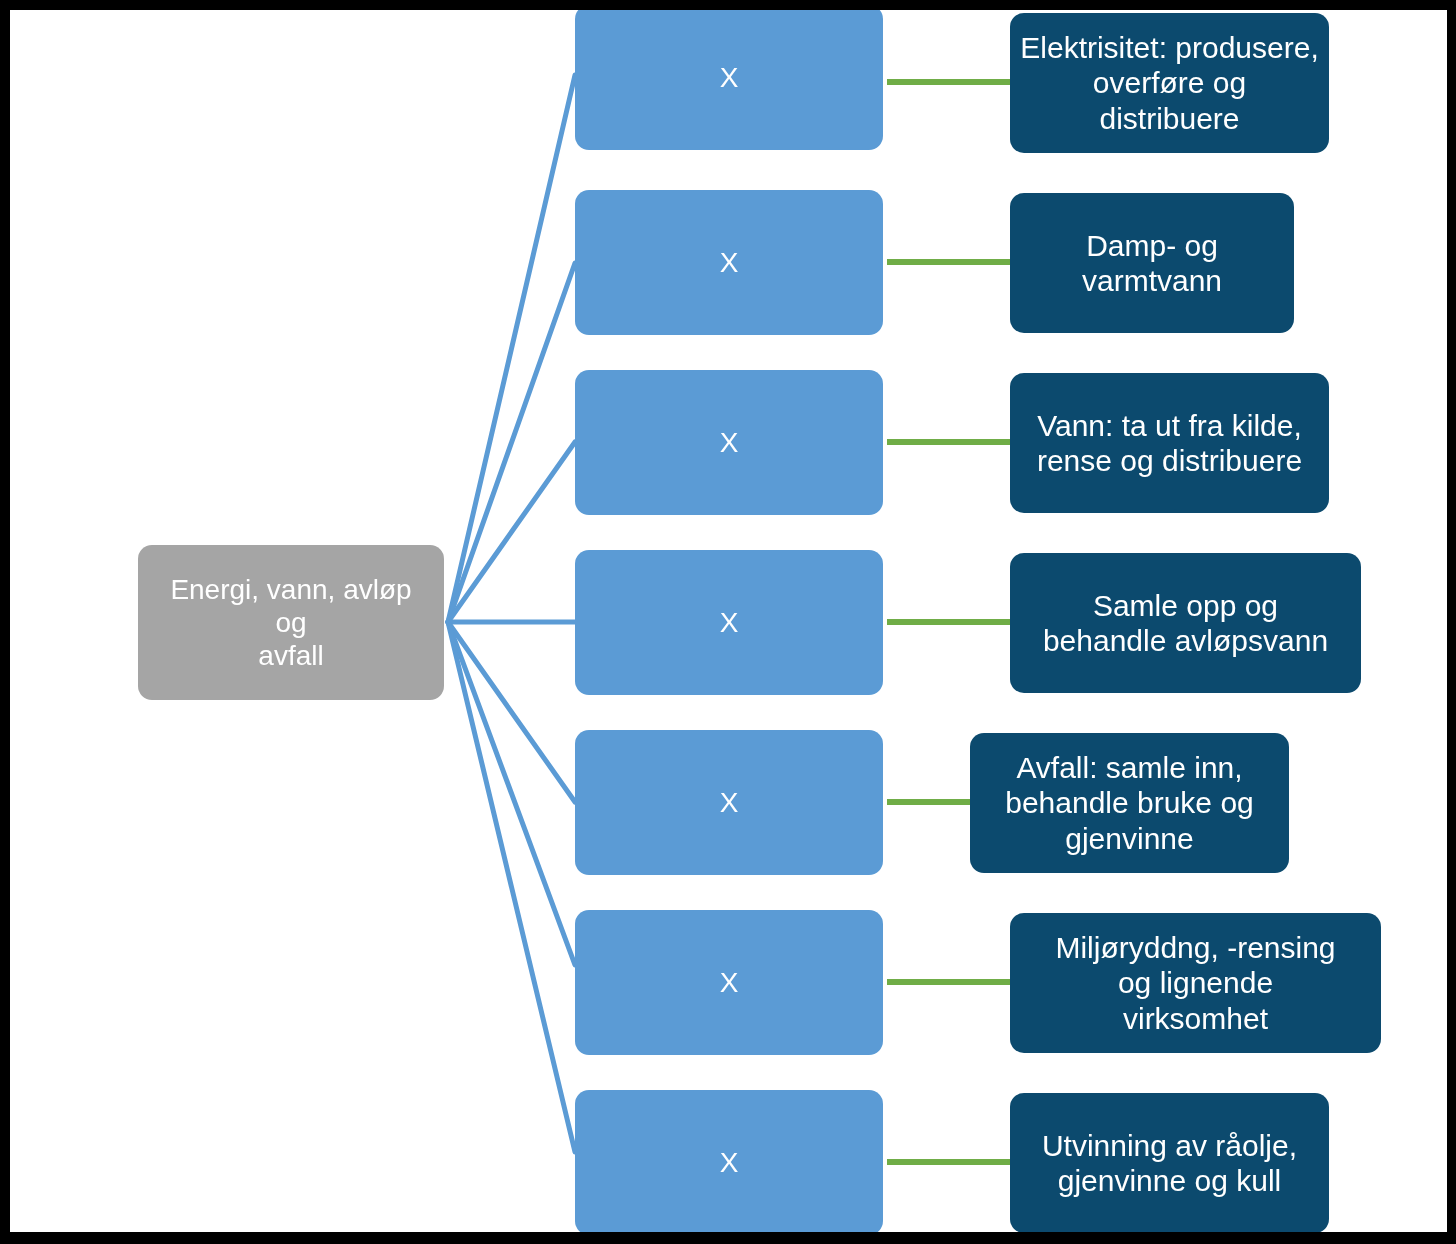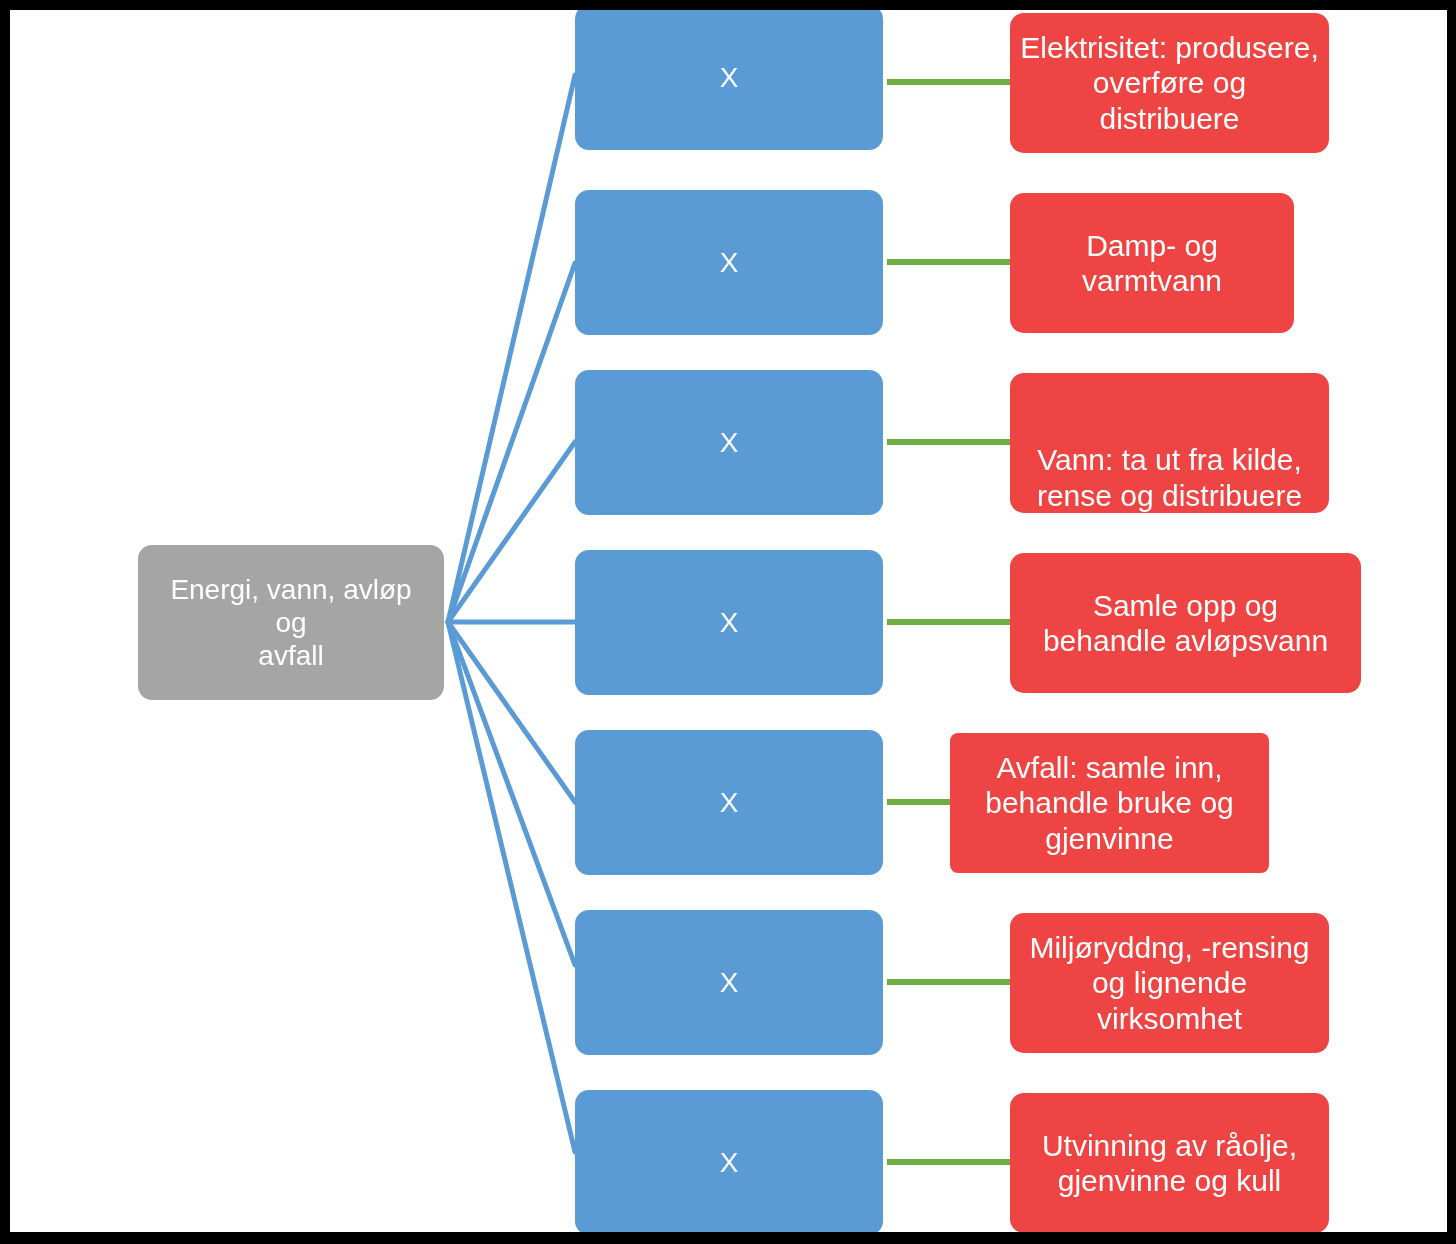--- a/index.html
+++ b/index.html
@@ -52,23 +52,23 @@
   .root-node {
     background: #A5A5A5;
     font-size: 28px;
     padding: 6px 18px;
   }
   .mid-node {
     background: #5B9BD5;
     font-size: 28px;
   }
   .leaf-node {
-    background: #ef4444;
+    background: #0c4a6e;
     font-size: 30px;
-    padding: 0 10px;
+    padding: 6px 10px;
   }
   .leaf-link {
     position: absolute;
     height: 6px;
     background: #70AD47;
   }
   .node-label {
     display: block;
     white-space: pre-line;
   }
@@ -111,49 +111,49 @@
     </div>
     <div class="leaf-link" style="left:877px; top:249px; width:123px;"></div>
     <div class="node leaf-node" style="left:1000px; top:183px; width:284px; height:140px;">
       <span class="node-label">Damp- og varmtvann</span>
     </div>
 
     <div class="node mid-node" style="left:565px; top:360px; width:308px; height:145px;">
       <span class="node-label">X</span>
     </div>
     <div class="leaf-link" style="left:877px; top:429px; width:123px;"></div>
-    <div class="node leaf-node" style="left:1000px; top:363px; width:319px; height:140px;align-items:flex-end;">
+    <div class="node leaf-node" style="left:1000px; top:363px; width:319px; height:140px;">
       <span class="node-label">Vann: ta ut fra kilde,
 rense og distribuere</span>
     </div>
 
     <div class="node mid-node" style="left:565px; top:540px; width:308px; height:145px;">
       <span class="node-label">X</span>
     </div>
     <div class="leaf-link" style="left:877px; top:609px; width:123px;"></div>
     <div class="node leaf-node" style="left:1000px; top:543px; width:351px; height:140px;">
       <span class="node-label">Samle opp og
 behandle avløpsvann</span>
     </div>
 
     <div class="node mid-node" style="left:565px; top:720px; width:308px; height:145px;">
       <span class="node-label">X</span>
     </div>
     <div class="leaf-link" style="left:877px; top:789px; width:123px;"></div>
-    <div class="node leaf-node" style="left:940px; top:723px; width:319px; height:140px;border-radius:8px;">
+    <div class="node leaf-node" style="left:960px; top:723px; width:319px; height:140px;">
       <span class="node-label">Avfall: samle inn,
 behandle bruke og
 gjenvinne</span>
     </div>
 
     <div class="node mid-node" style="left:565px; top:900px; width:308px; height:145px;">
       <span class="node-label">X</span>
     </div>
     <div class="leaf-link" style="left:877px; top:969px; width:123px;"></div>
-    <div class="node leaf-node" style="left:1000px; top:903px; width:319px; height:140px;">
+    <div class="node leaf-node" style="left:1000px; top:903px; width:371px; height:140px;">
       <span class="node-label">Miljøryddng, -rensing
 og lignende
 virksomhet</span>
     </div>
 
     <div class="node mid-node" style="left:565px; top:1080px; width:308px; height:145px;">
       <span class="node-label">X</span>
     </div>
     <div class="leaf-link" style="left:877px; top:1149px; width:123px;"></div>
     <div class="node leaf-node" style="left:1000px; top:1083px; width:319px; height:140px;">

